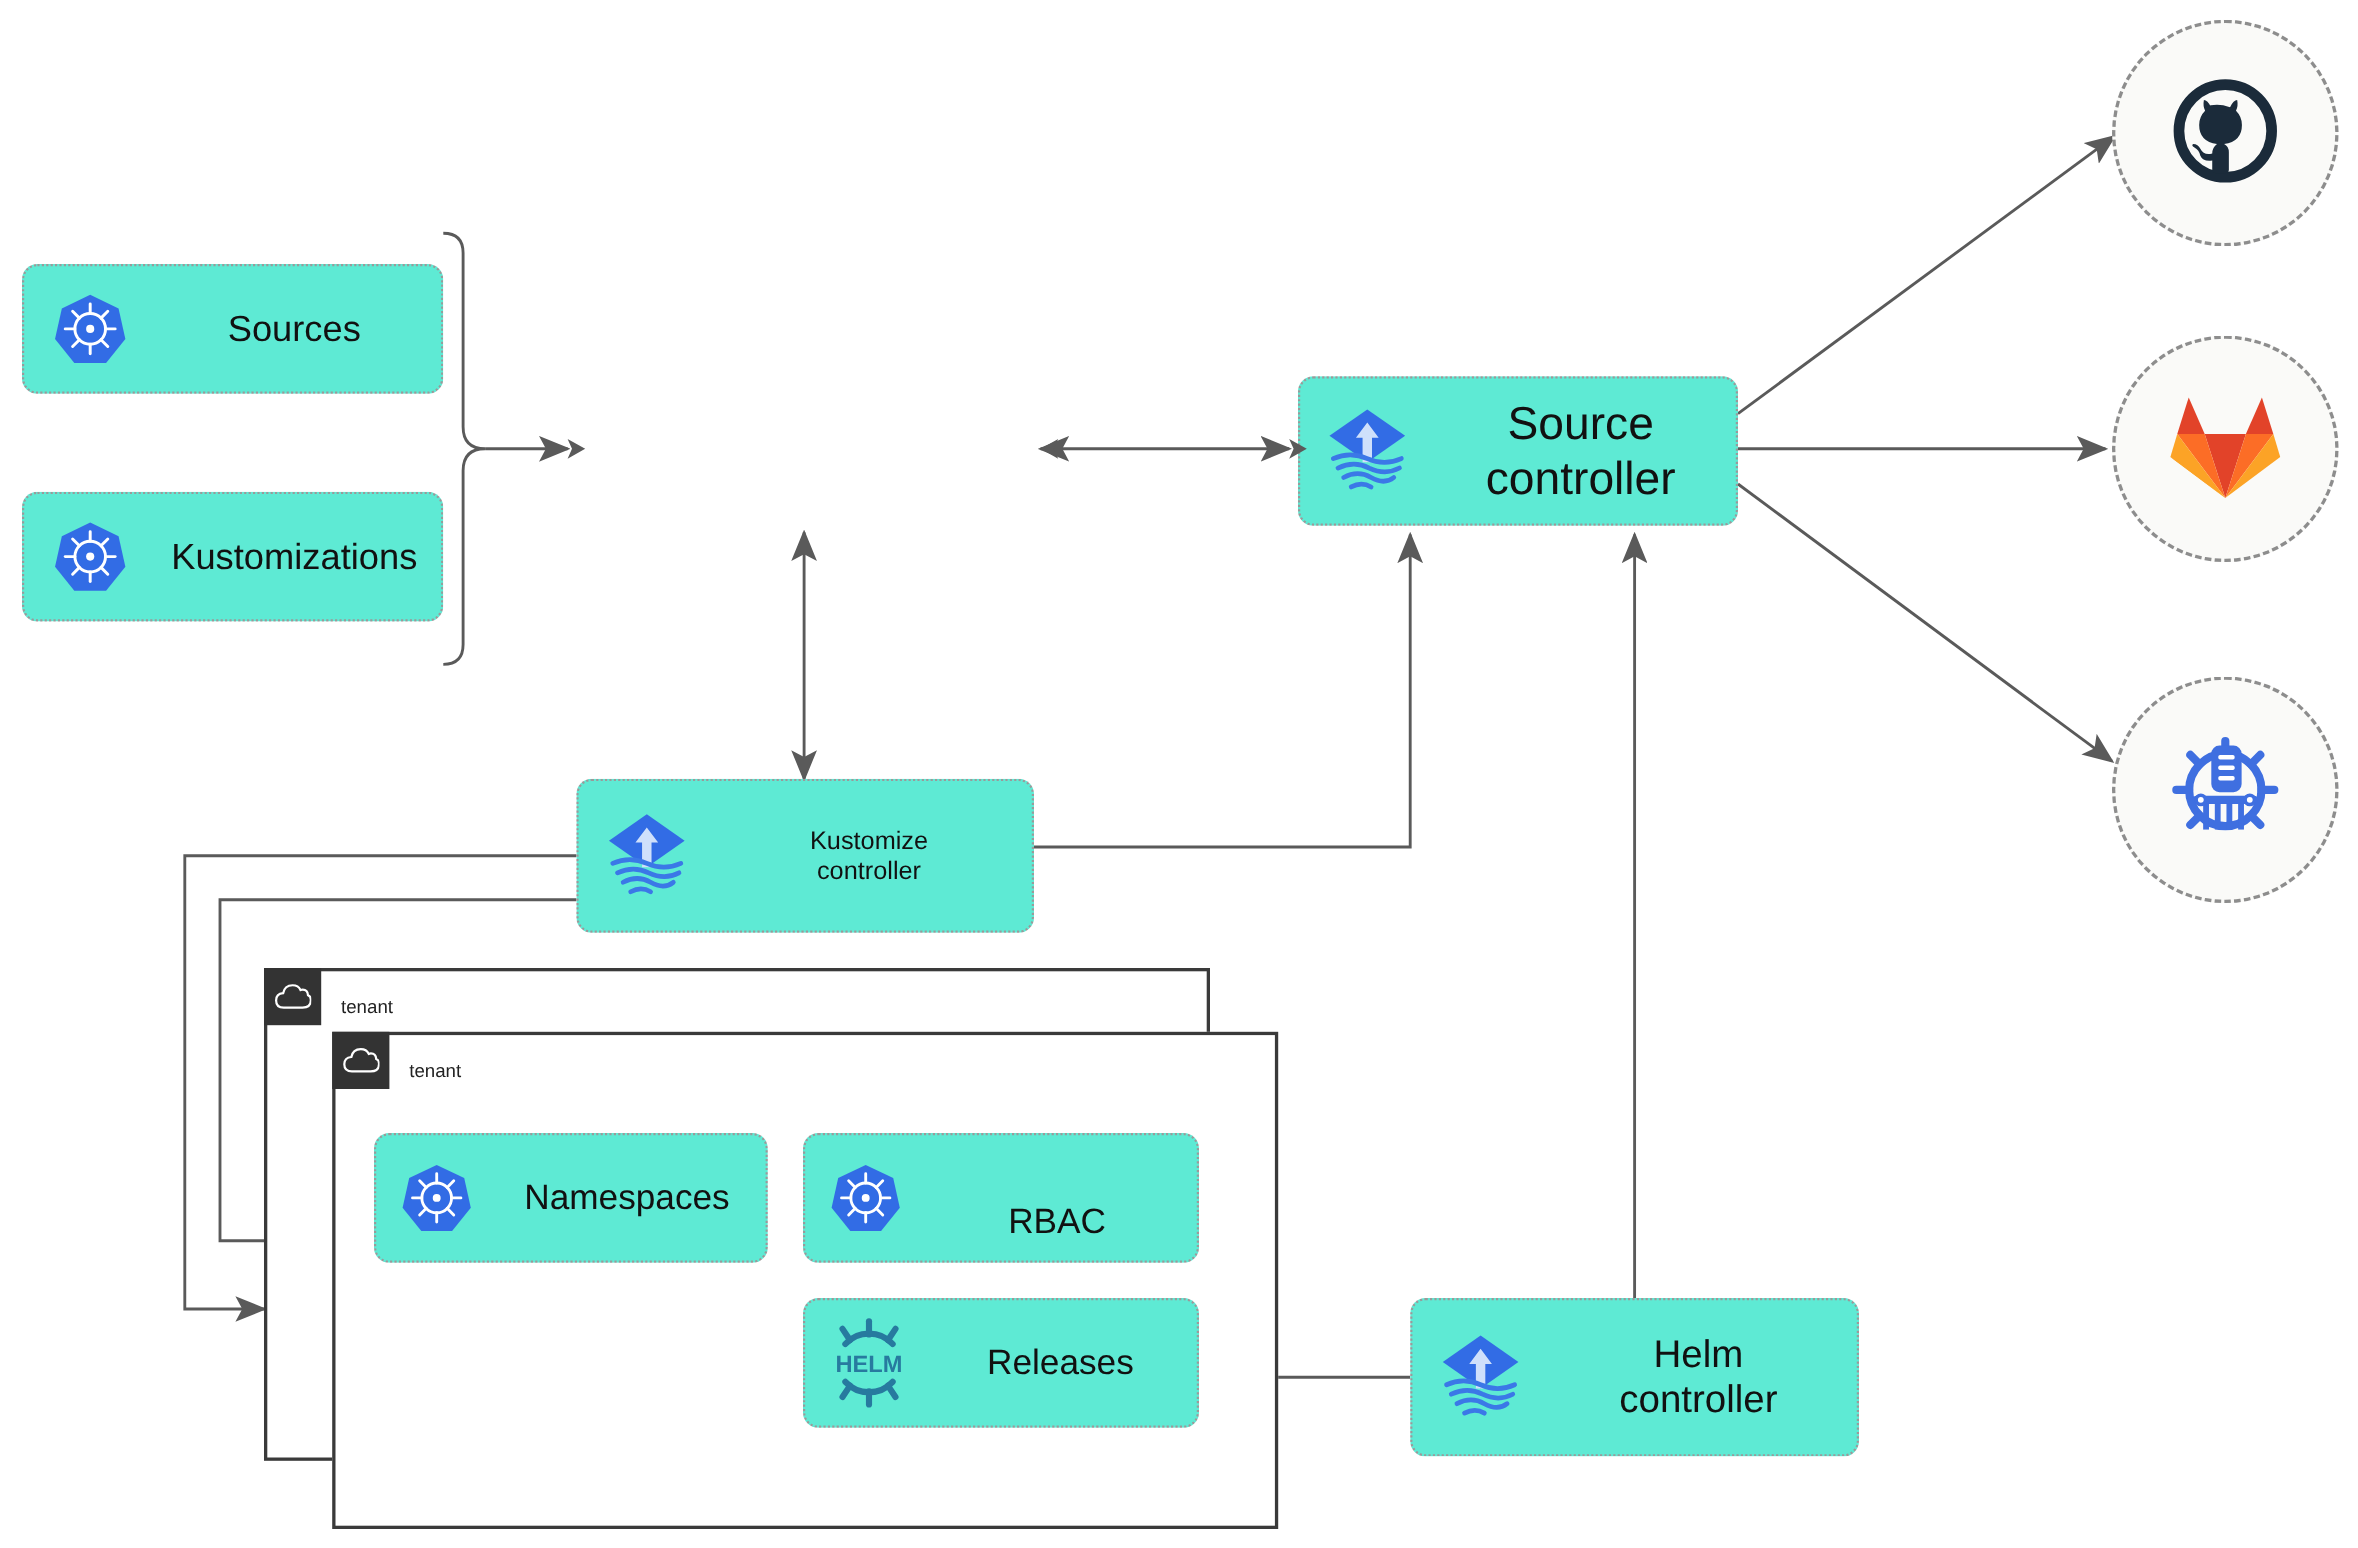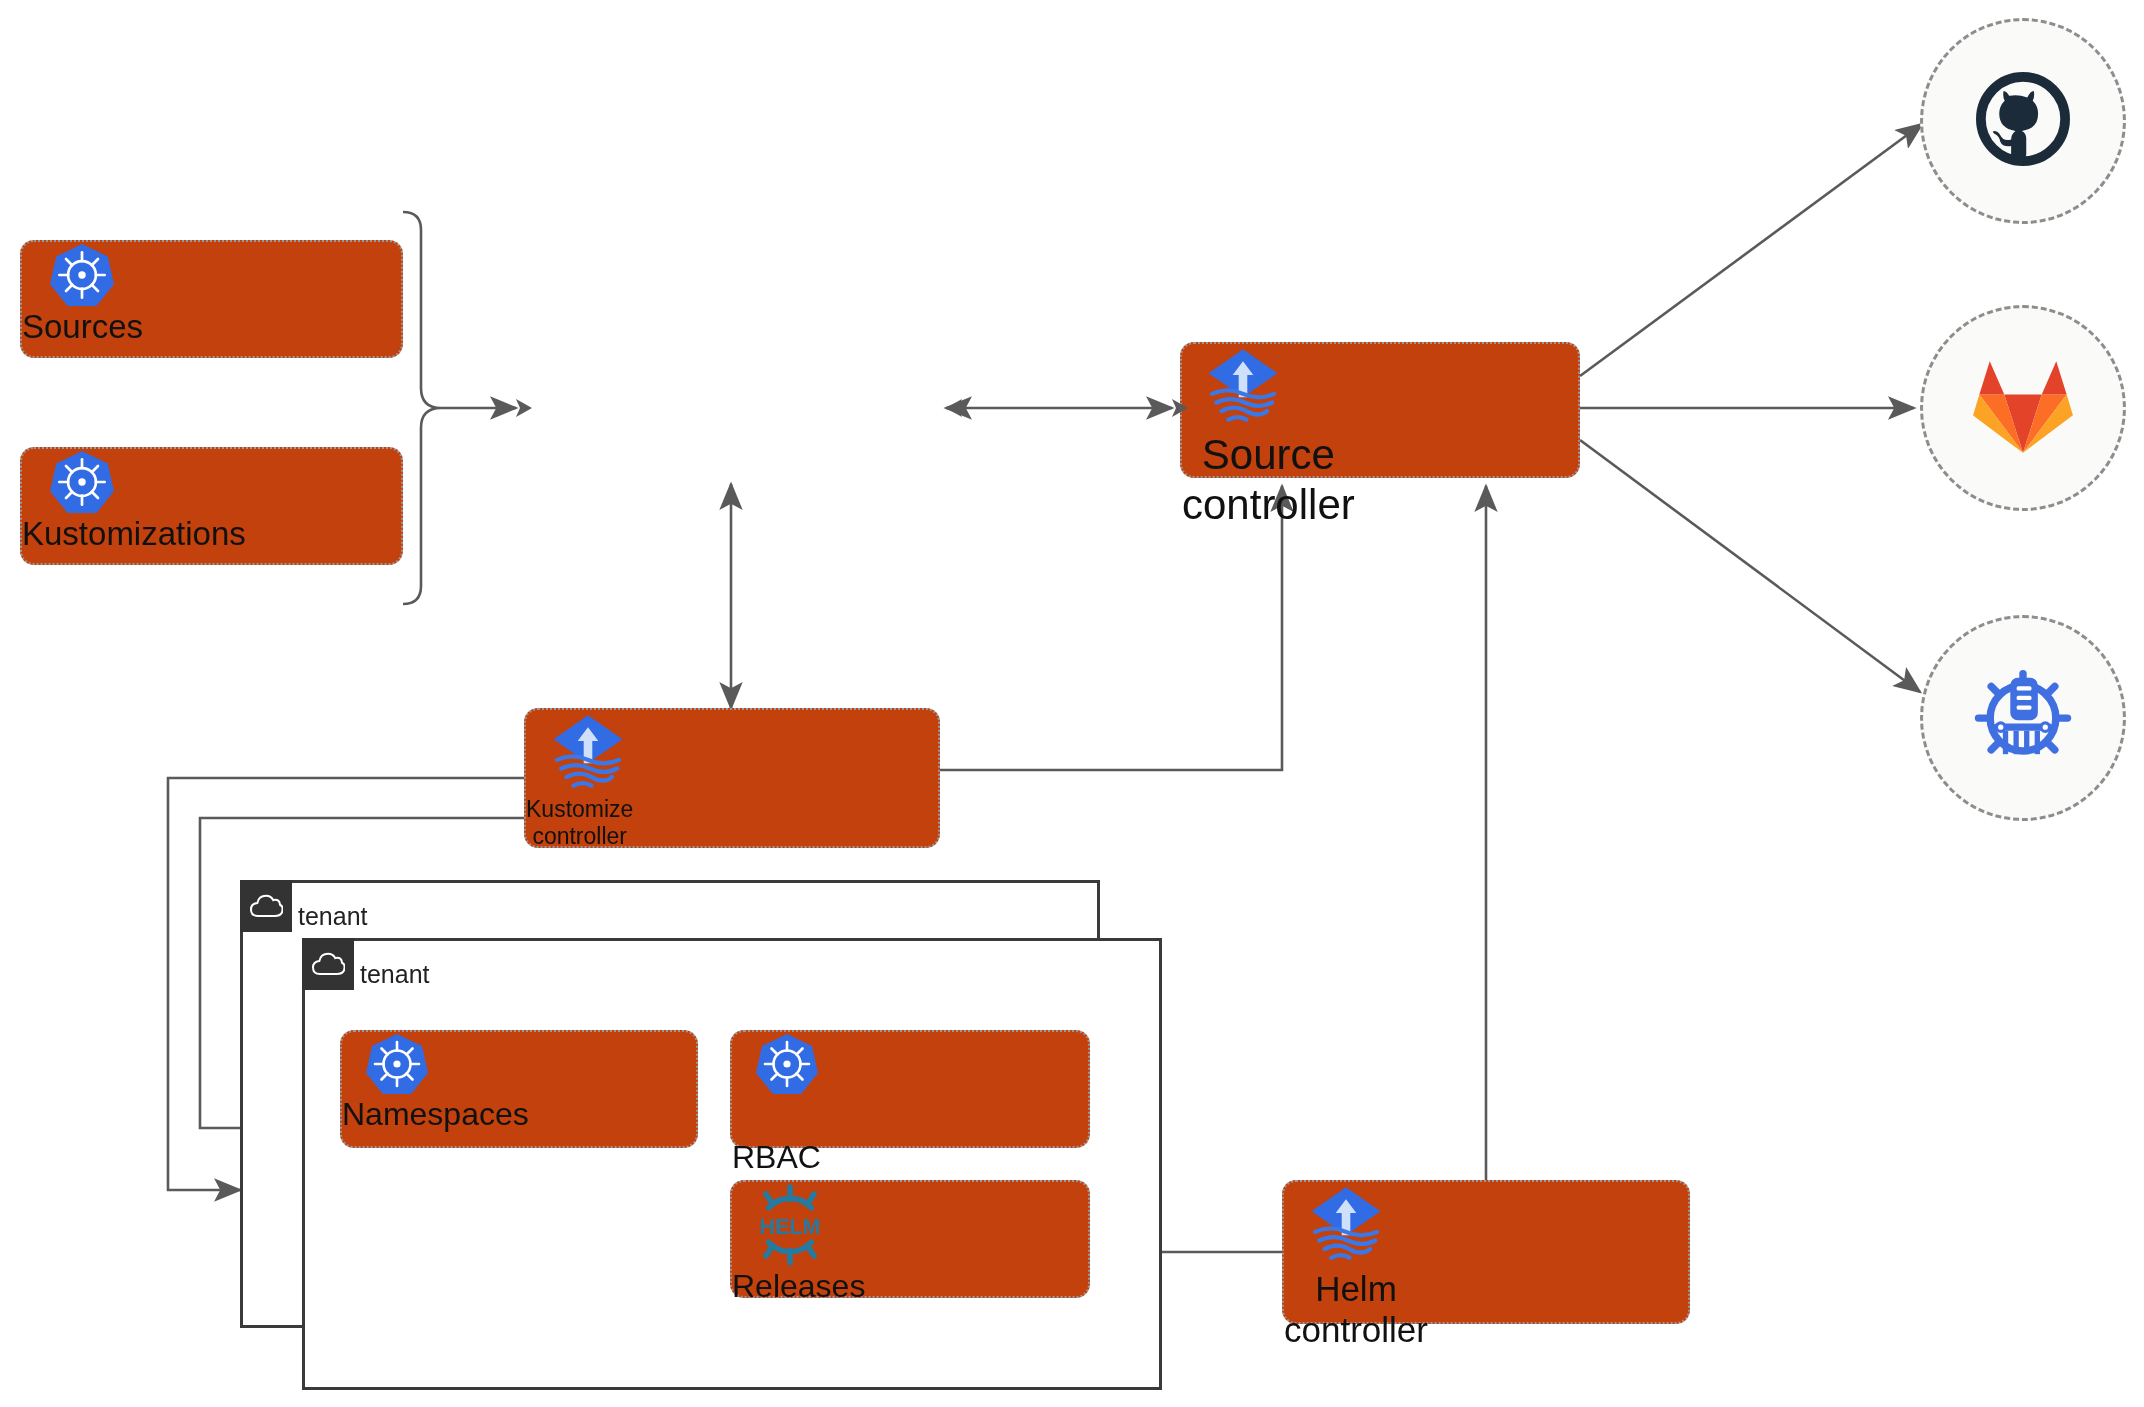--- a/index.html
+++ b/index.html
@@ -11,27 +11,26 @@
     position: relative;
     width: 2144px;
     height: 1407px;
     background: #ffffff;
     overflow: hidden;
   }
 
   
   .node {
     position: absolute;
-    background: #c2410c;
+    background: #5eead4;
     border: 2px dotted #9a9a9a;
     border-radius: 14px;
     display: flex;
-    align-items: flex-start;
+    align-items: center;
     z-index: 5;
-    flex-direction: column;
   }
   .node .ico {
     flex: 0 0 auto;
     display: flex;
     align-items: center;
     justify-content: center;
   }
   .node .lbl {
     flex: 1 1 auto;
     text-align: center;
@@ -58,23 +57,23 @@
   }
   .tenant-badge {
     width: 52px; height: 52px;
     background: #333333;
     display: flex;
     align-items: center;
     justify-content: center;
     flex: 0 0 auto;
   }
   .tenant-name {
-    font-size: 25px;
+    font-size: 17px;
     color: #222222;
-    padding-left: 6px;
+    padding-left: 18px;
     white-space: nowrap;
     margin-top: 20px;
   }
 
   
   .circ {
     position: absolute;
     border: 3px dashed #8d8d8d;
     border-radius: 50%;
     background: #fafaf8;

